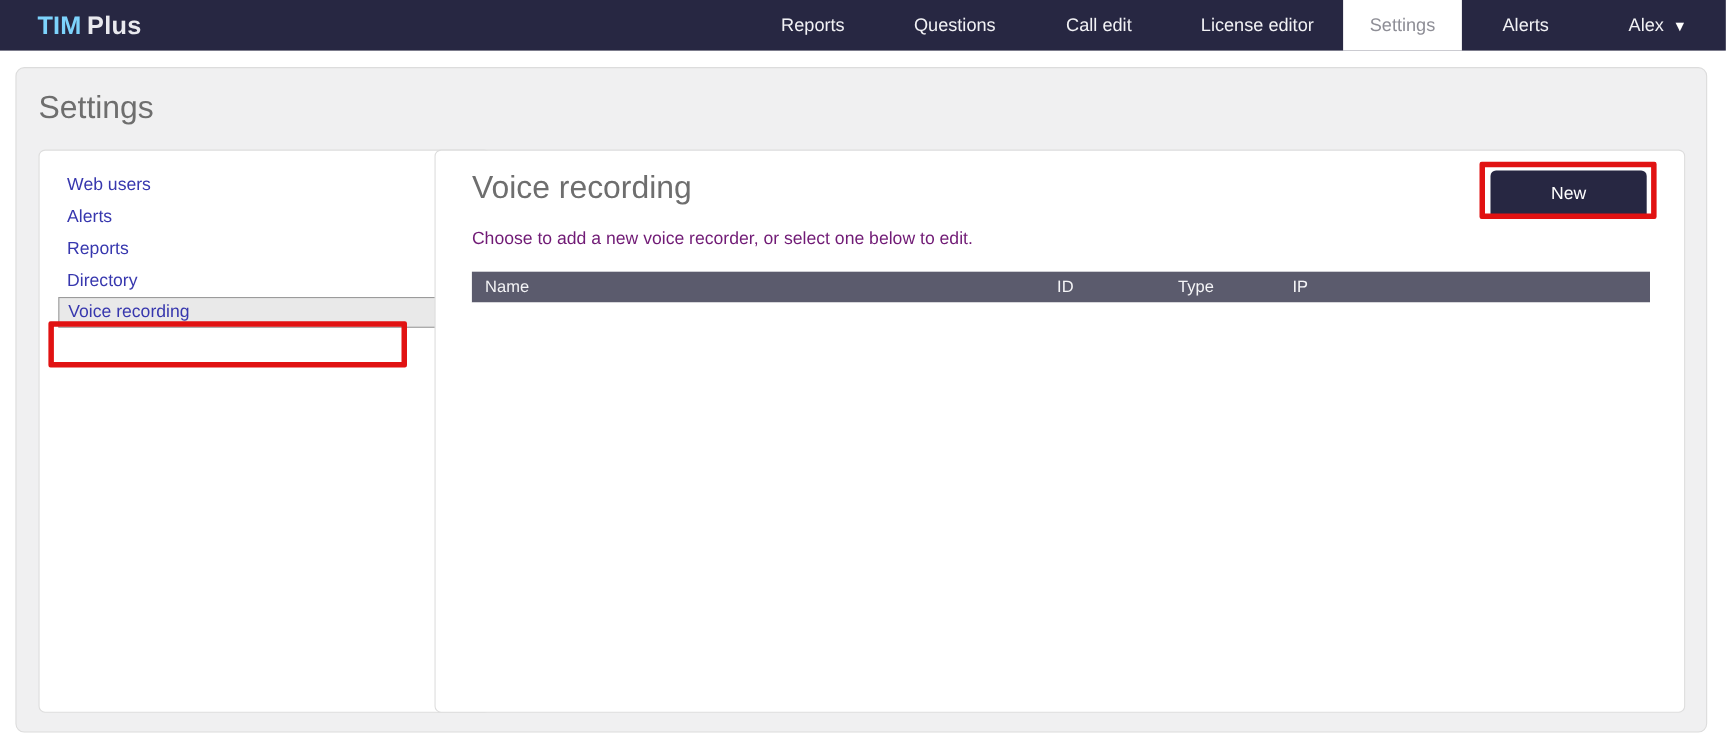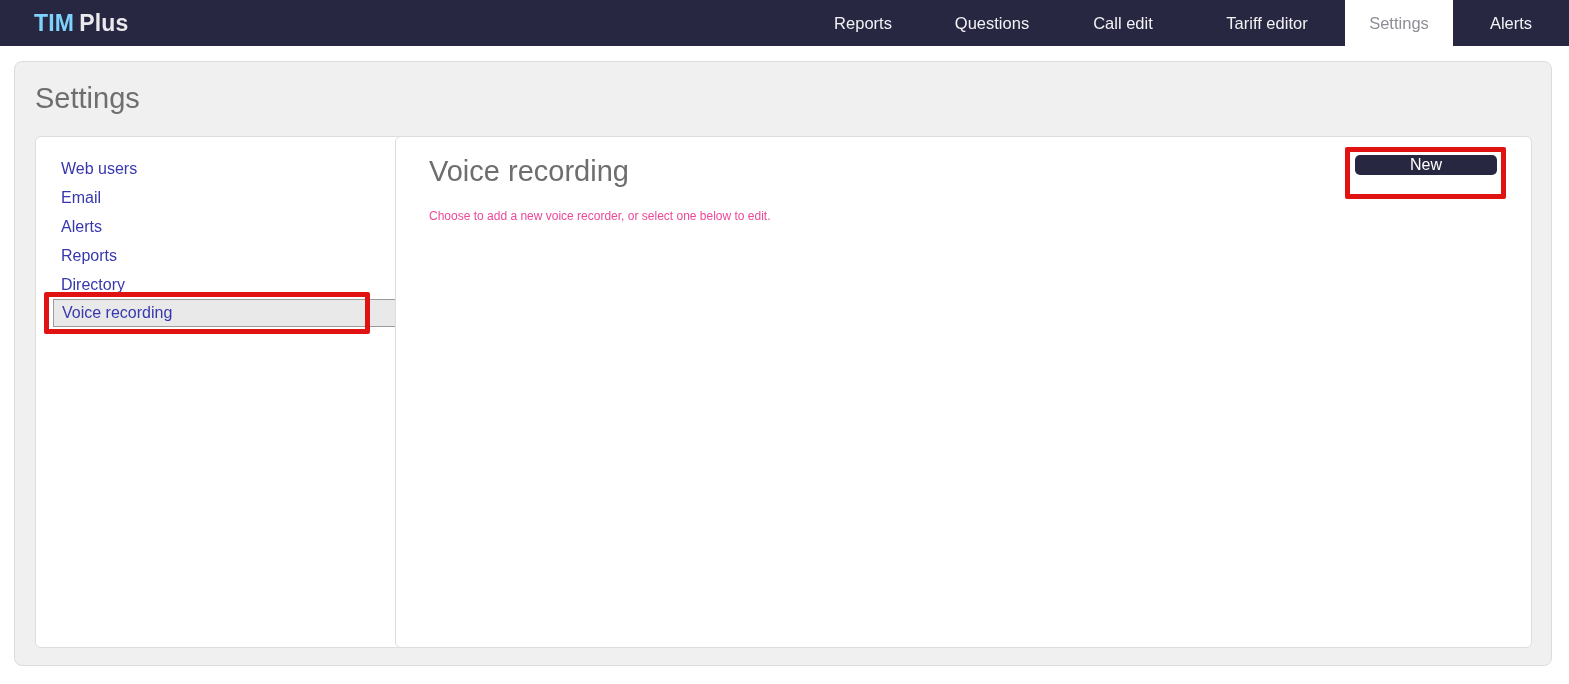--- a/index.html
+++ b/index.html
@@ -83,25 +83,25 @@
   .annotation-sidebar { left: 8px; top: 155px; width: 326px; height: 42px; }
   .annotation-new     { left: 949px; top: 10px; width: 161px; height: 52px; }
 
   
   .section-title {
     position: absolute; left: 33px; top: 18px;
     font-size: 29px; font-weight: 400; color: #6e6e6e;
   }
   .section-description {
     position: absolute; left: 33px; top: 72px;
-    font-size: 12px; color: #ec4899;
+    font-size: 16px; color: #701a75;
   }
   .new-button {
     position: absolute; left: 959px; top: 18px;
-    width: 142px; height: 20px;
+    width: 142px; height: 44px;
     background: #272742; color: #ffffff;
     border: none; border-radius: 5px;
     font-size: 16px; font-family: inherit;
     cursor: pointer;
   }
   .table-header {
     position: absolute; left: 33px; top: 110px;
     width: 1071px; height: 28px;
     background: #5b5b6d; color: #f5f5f7;
     font-size: 15px;
@@ -128,41 +128,42 @@
     <div class="nav-item" style="width:128px">
       <span>Reports</span>
     </div>
     <div class="nav-item" style="width:130px">
       <span>Questions</span>
     </div>
     <div class="nav-item" style="width:132px">
       <span>Call edit</span>
     </div>
     <div class="nav-item" style="width:156px">
-      <span>Tariff editor</span>
+      <span>License editor</span>
     </div>
     <div class="nav-item active" style="width:108px">
       <span>Settings</span>
     </div>
     <div class="nav-item" style="width:116px">
       <span>Alerts</span>
+    </div>
+    <div class="nav-item" style="width:124px">
+      <span>Alex</span>
+      <span class="caret-icon">▼</span>
     </div>
   </nav>
 </header>
 
 <div class="page-container">
   <h1 class="page-title">Settings</h1>
 
   <aside class="panel sidebar-panel">
     <div class="sidebar-list">
       <div class="sidebar-item">
         <span>Web users</span>
-      </div>
-      <div class="sidebar-item">
-        <span>Email</span>
       </div>
       <div class="sidebar-item">
         <span>Alerts</span>
       </div>
       <div class="sidebar-item">
         <span>Reports</span>
       </div>
       <div class="sidebar-item">
         <span>Directory</span>
       </div>
@@ -173,15 +174,21 @@
     <div class="annotation-box annotation-sidebar"></div>
   </aside>
 
   <section class="panel main-panel">
     <h2 class="section-title">Voice recording</h2>
     <p class="section-description">Choose to add a new voice recorder, or select one below to edit.</p>
 
     <button class="new-button">New</button>
     <div class="annotation-box annotation-new"></div>
 
+    <div class="table-header">
+      <span class="col col-name">Name</span>
+      <span class="col col-id">ID</span>
+      <span class="col col-type">Type</span>
+      <span class="col col-ip">IP</span>
+    </div>
     <div class="table-body-empty"></div>
   </section>
 </div>
 
 </body></html>

